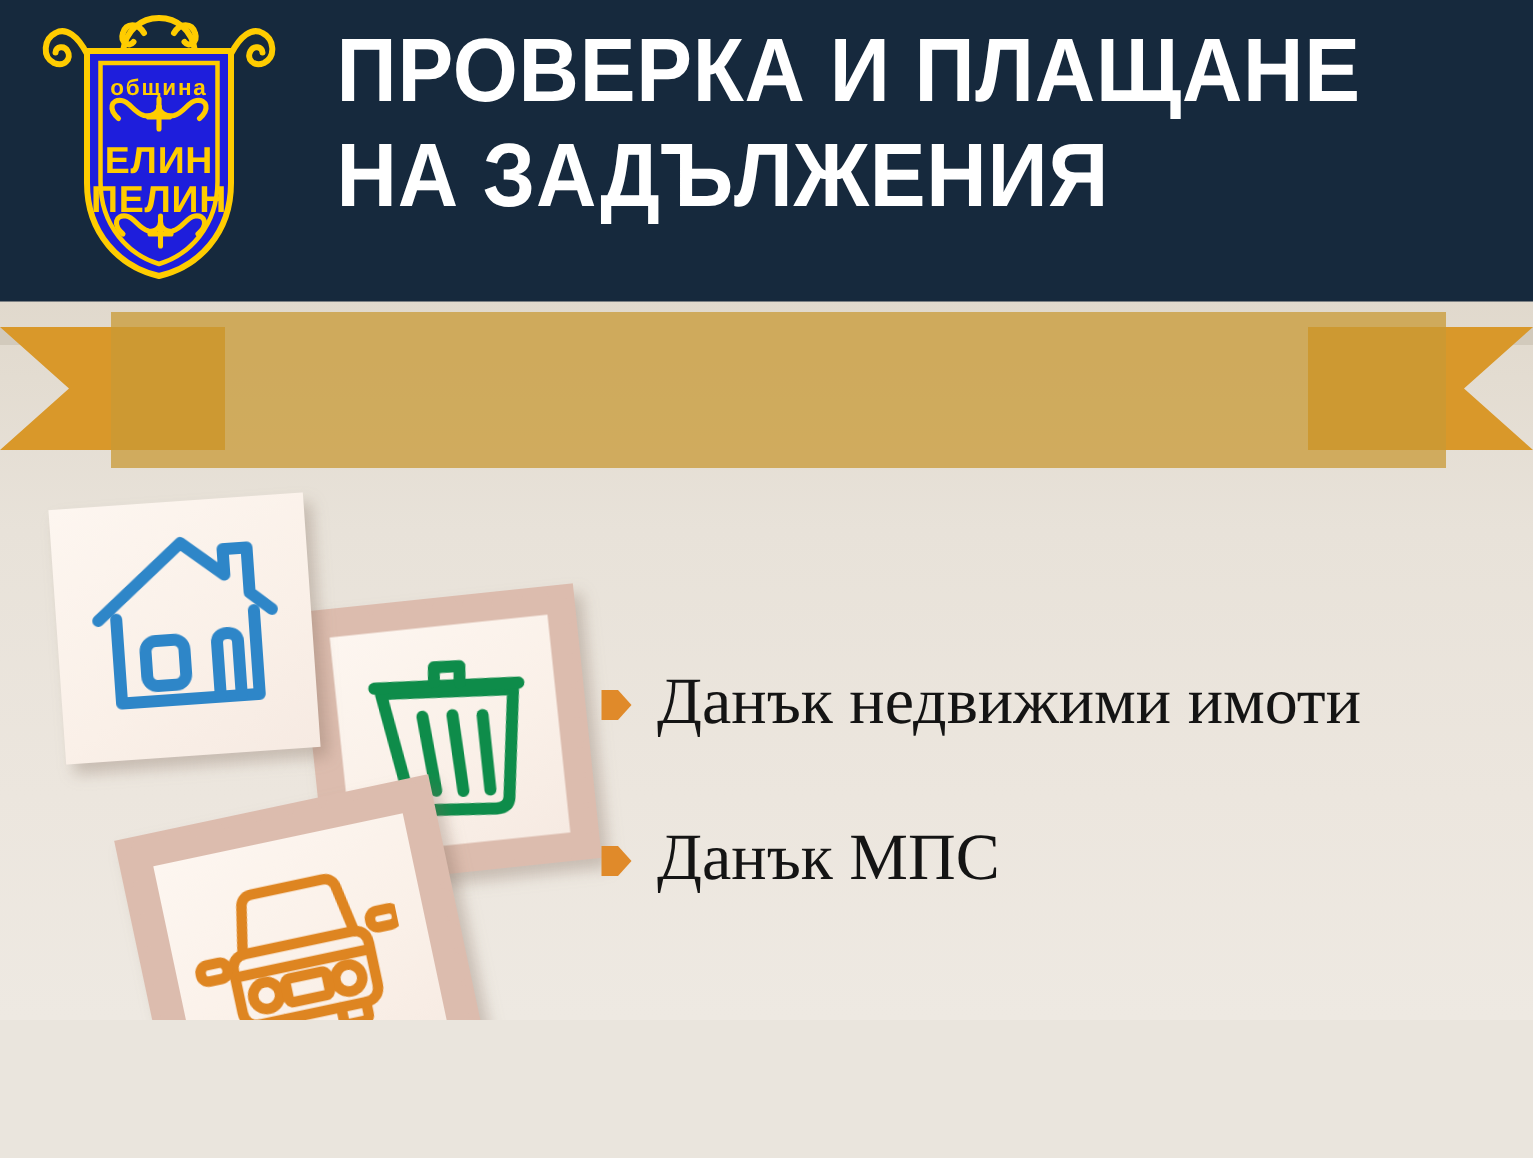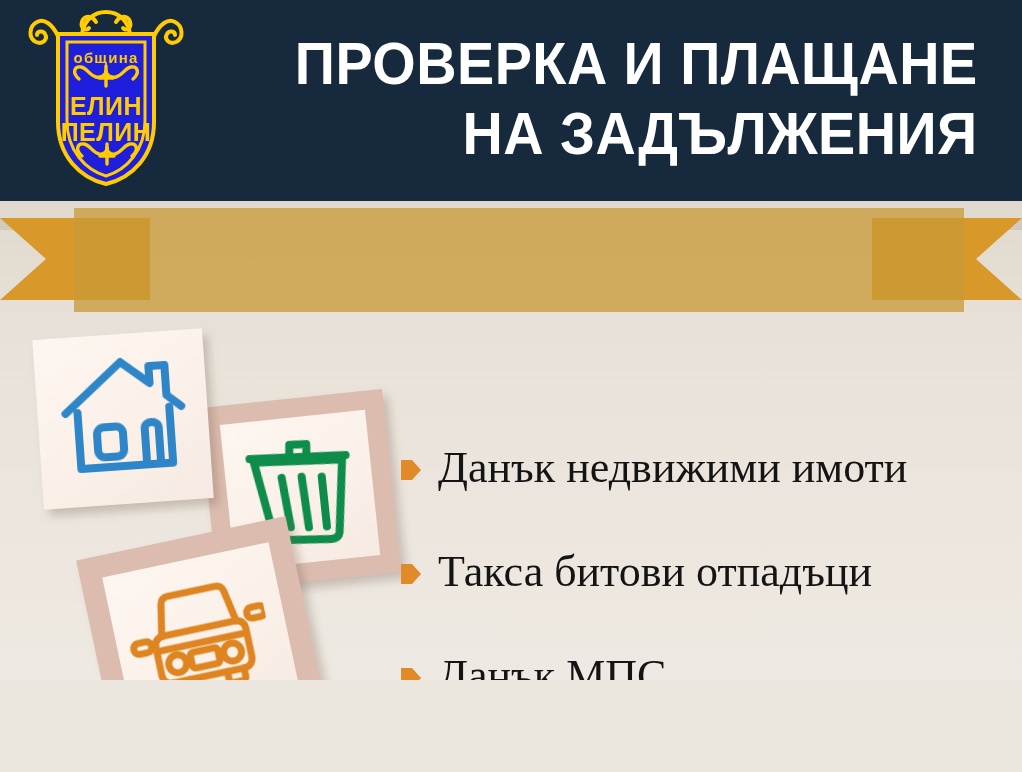--- a/index.html
+++ b/index.html
@@ -17,22 +17,22 @@
   #header{
     position:absolute;left:0;top:0;width:1022px;height:201px;
     background:#16293D;
     z-index:5;
   }
   #logo{
     position:absolute;left:22px;top:4px;width:168px;height:188px;
   }
   #logo svg{display:block;width:168px;height:188px;}
   #header-titles{
-    position:absolute;left:196px;top:33px;width:810px;
-    text-align:right;
+    position:absolute;left:196px;top:16px;width:810px;
+    text-align:left;
   }
   .htitle{
     color:#FFFFFF;
     font-family:"Liberation Sans Narrow","Liberation Sans",sans-serif;
     font-weight:bold;
     font-size:60px;
     line-height:62px;
     letter-spacing:0.5px;
     transform:scaleX(0.93);
     transform-origin:center top;
@@ -377,28 +377,20 @@
 
     <div class="bullet-row">
       <span class="bullet-mark">
         <svg viewBox="0 0 22 26" xmlns="http://www.w3.org/2000/svg">
           <path d="M1 3 L12 3 L21 13 L12 23 L1 23 Z" fill="#E08A2A"></path>
         </svg>
       </span>
       <span class="bullet-text">Данък недвижими имоти</span>
     </div>
 
-    <div class="bullet-row">
-      <span class="bullet-mark">
-        <svg viewBox="0 0 22 26" xmlns="http://www.w3.org/2000/svg">
-          <path d="M1 3 L12 3 L21 13 L12 23 L1 23 Z" fill="#E08A2A"></path>
-        </svg>
-      </span>
-      <span class="bullet-text">Такса битови отпадъци</span>
-    </div>
 
     <div class="bullet-row">
       <span class="bullet-mark">
         <svg viewBox="0 0 22 26" xmlns="http://www.w3.org/2000/svg">
           <path d="M1 3 L12 3 L21 13 L12 23 L1 23 Z" fill="#E08A2A"></path>
         </svg>
       </span>
       <span class="bullet-text">Данък МПС</span>
     </div>
 

